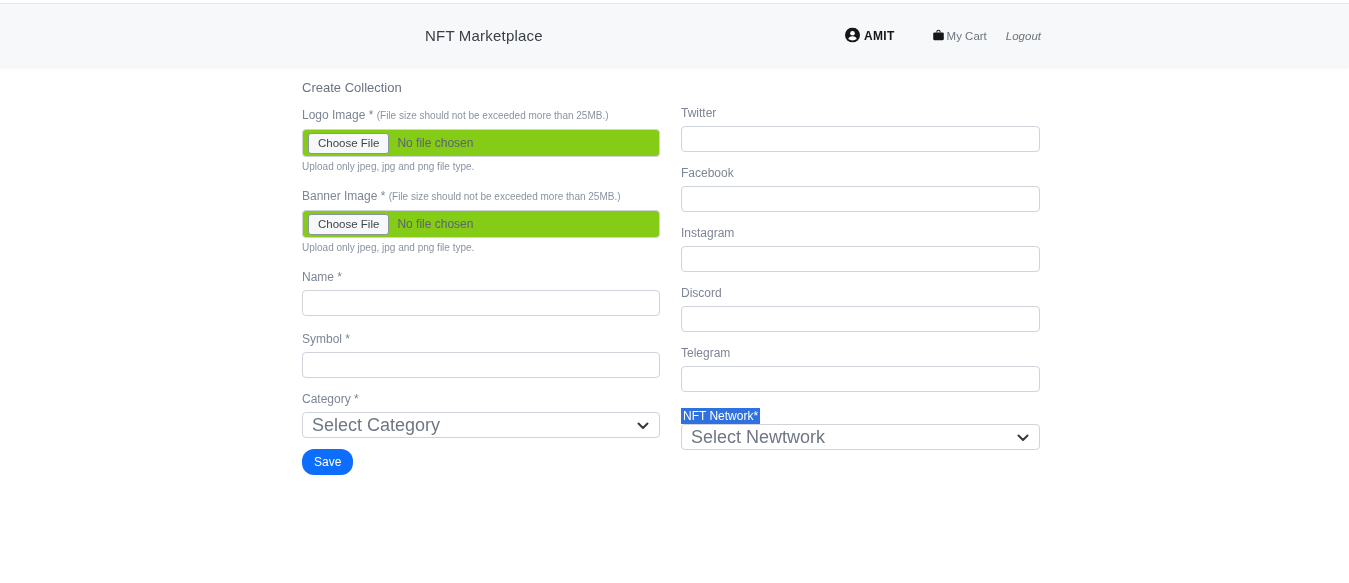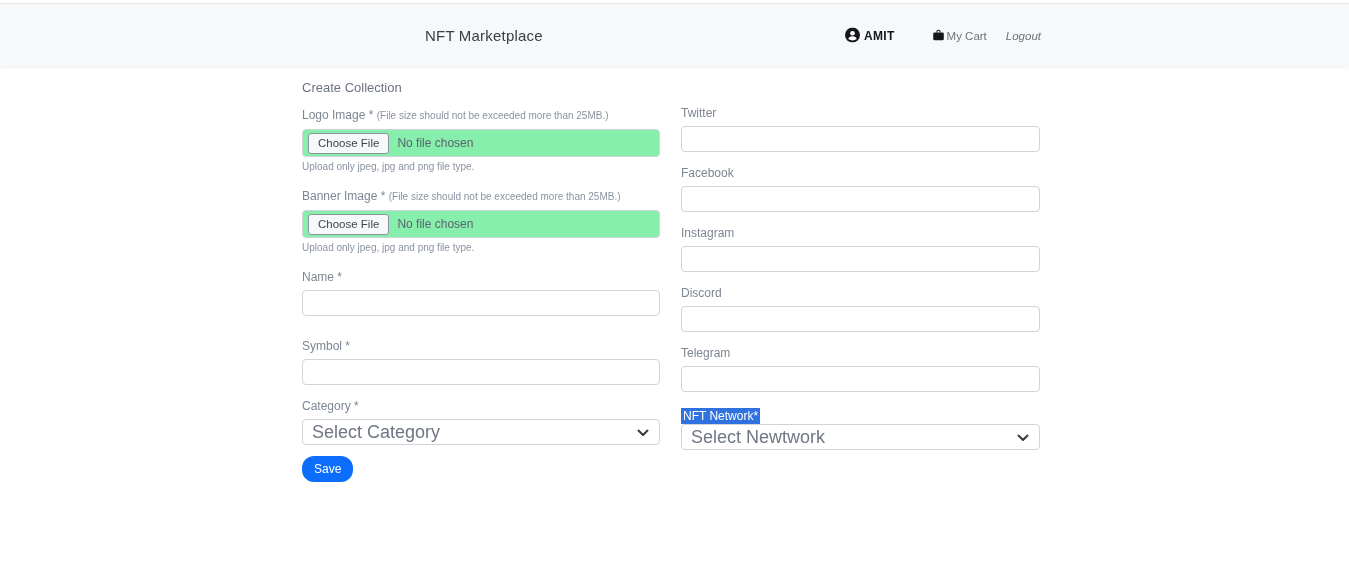--- a/index.html
+++ b/index.html
@@ -40,34 +40,34 @@
   .col-right { position:absolute; left:681px; top:106px; width:359px; }
 
   .page-title { font-size:13px; color:#6b7280; line-height:16px; margin:0 0 12px 0; font-weight:normal; }
 
   .field-label { font-size:12px; color:#7d8694; line-height:14px; margin-bottom:6px; }
   .size-note { font-size:10px; color:#8a93a1; }
 
   
   .file-box {
     height:28px; border:1px solid #ced4da; border-radius:4px;
-    background:#86efac; display:flex; align-items:center; padding-left:5px;
+    background:#84cc16; display:flex; align-items:center; padding-left:5px;
     cursor:pointer;
   }
   .choose-btn {
     border:1px solid #8d949e; background:#f7f8f9; border-radius:3px;
     font-size:11.5px; color:#3f454d; padding:3px 9px; line-height:13px;
     cursor:pointer; font-family:inherit;
   }
   .file-status { font-size:12px; color:#5c6470; margin-left:8px; }
   .helper-text { font-size:10px; color:#8a93a1; line-height:11px; margin-top:4px; }
 
   .grp-logo   { margin-bottom:17px; }
   .grp-banner { margin-bottom:17px; }
-  .grp-name   { margin-bottom:23px; }
+  .grp-name   { margin-bottom:16px; }
   .grp-symbol { margin-bottom:14px; }
   .grp-desc   { margin-bottom:14px; }
   .grp-cat    { margin-bottom:11px; }
 
   .text-input {
     width:100%; height:26px; border:1px solid #ced4da; border-radius:4px;
     background:#fff; font-size:12px; color:#495057; padding:0 8px;
     font-family:inherit; outline:none; display:block;
   }
   .textarea-wrap { position:relative; }

